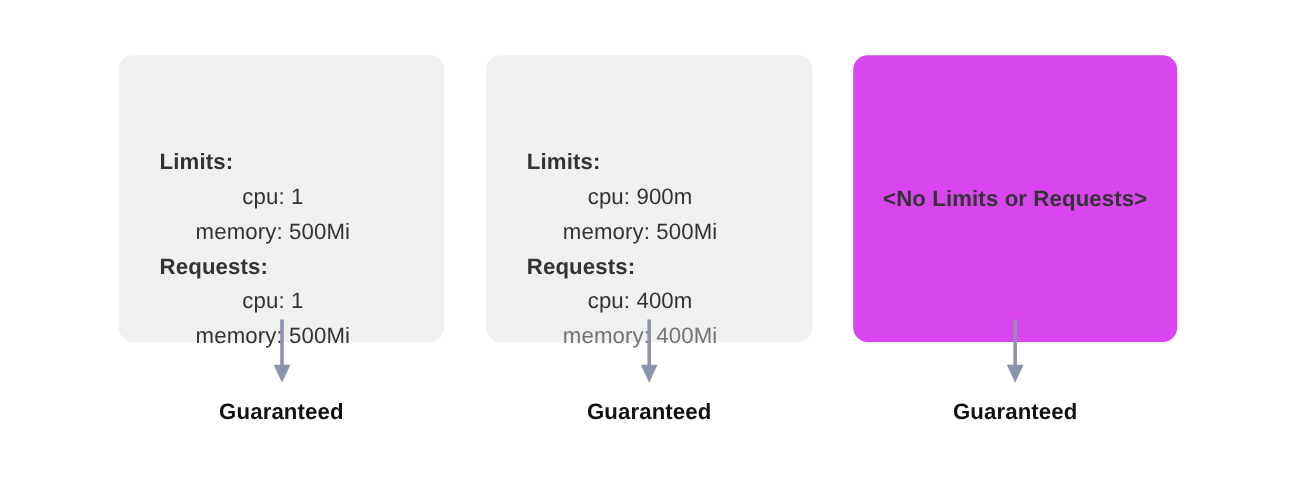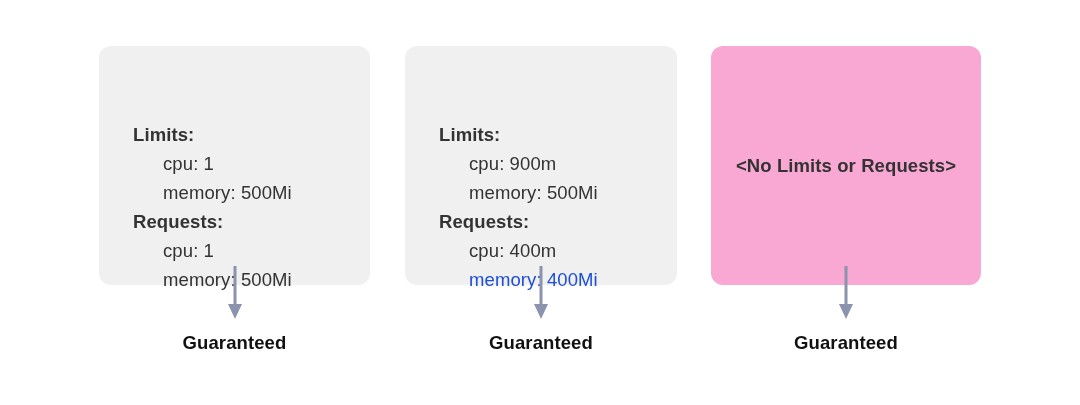--- a/index.html
+++ b/index.html
@@ -49,20 +49,21 @@
     line-height: 29px;
     color: #333333;
     white-space: pre;
     letter-spacing: 0.1px;
   }
   .spec-line.heading {
     font-weight: bold;
   }
   .spec-line.item {
     padding-left: 30px;
+    text-align: center;
   }
 
   .empty-note {
     position: absolute;
     top: 0;
     left: 0;
     width: 100%;
     height: 100%;
     display: flex;
     align-items: center;
@@ -116,31 +117,31 @@
       <div class="qos-label" style="color: rgb(17, 17, 17);">Guaranteed</div>
     </div>
     <div class="column" style="left: 405px; width: 272px;">
       <div class="card" style="background: rgb(240, 240, 240);">
         <ul class="spec-list">
           <li class="spec-line heading" style="color: rgb(51, 51, 51);">Limits:</li>
           <li class="spec-line item" style="color: rgb(51, 51, 51);">cpu: 900m</li>
           <li class="spec-line item" style="color: rgb(51, 51, 51);">memory: 500Mi</li>
           <li class="spec-line heading" style="color: rgb(51, 51, 51);">Requests:</li>
           <li class="spec-line item" style="color: rgb(51, 51, 51);">cpu: 400m</li>
-          <li class="spec-line item" style="color: #1d4ed8;">memory: 400Mi</li>
+          <li class="spec-line item" style="color: #737373;">memory: 400Mi</li>
         </ul>
       </div>
       <div class="arrow"><svg width="20" height="54" viewBox="0 0 20 54" xmlns="http://www.w3.org/2000/svg">
           <line x1="10" y1="0" x2="10" y2="40" stroke="#8b93ad" stroke-width="3"></line>
           <polygon points="3,38 17,38 10,53" fill="#8b93ad"></polygon>
         </svg></div>
       <div class="qos-label" style="color: rgb(17, 17, 17);">Guaranteed</div>
     </div>
     <div class="column" style="left: 711px; width: 270px;">
-      <div class="card" style="background: #f9a8d4; padding-left: 16px;">
+      <div class="card" style="background: #d946ef; padding-left: 16px;">
         <div class="empty-note" style="color: rgb(51, 51, 51);">&lt;No Limits or Requests&gt;</div>
       </div>
       <div class="arrow"><svg width="20" height="54" viewBox="0 0 20 54" xmlns="http://www.w3.org/2000/svg">
           <line x1="10" y1="0" x2="10" y2="40" stroke="#8b93ad" stroke-width="3"></line>
           <polygon points="3,38 17,38 10,53" fill="#8b93ad"></polygon>
         </svg></div>
       <div class="qos-label" style="color: rgb(17, 17, 17);">Guaranteed</div>
     </div>
   </div>
 

